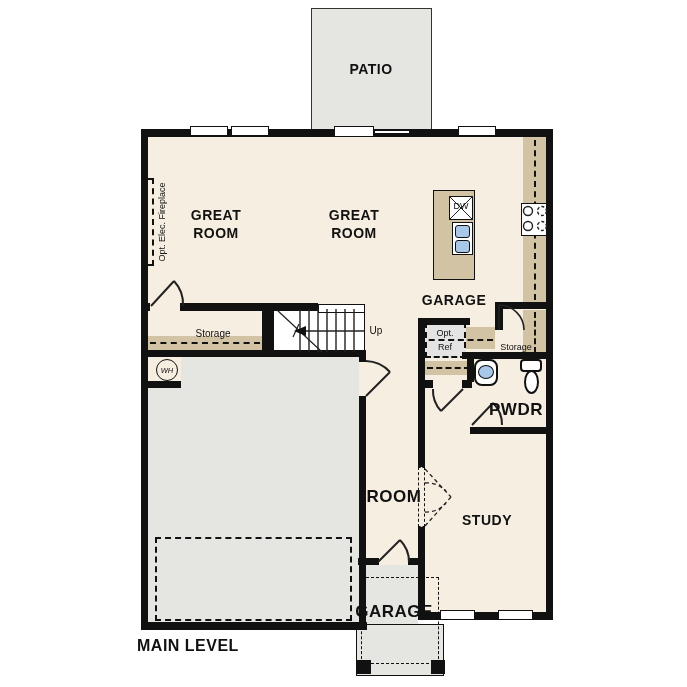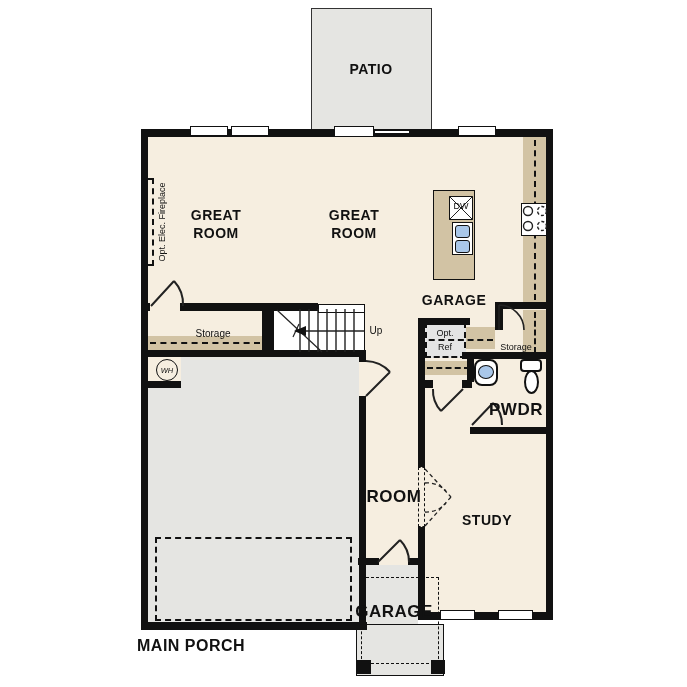--- a/index.html
+++ b/index.html
@@ -166,15 +166,15 @@
   <div class="label small" style="left:376px;top:331px;">Up</div>
   <div class="label tiny" style="left:445px;top:340px;line-height:1.6;">Opt.
 Ref</div>
   <div class="label tiny" style="left:516px;top:348px;">Storage</div>
   <div class="label med" style="left:516px;top:410px;">PWDR</div>
   <div class="label tiny" style="left:461px;top:207px;">DW</div>
   <div class="label med" style="left:394px;top:497px;">ROOM</div>
   <div class="label" style="left:487px;top:521px;">STUDY</div>
   <div class="label med" style="left:394px;top:612px;">GARAGE</div>
   <div id="fireplace-label" style="left:162px;top:222px;">Opt. Elec. Fireplace</div>
-  <div id="main-level-label" style="left:137px;top:637px;">MAIN PORCH</div>
+  <div id="main-level-label" style="left:137px;top:637px;">MAIN LEVEL</div>
 
 </div>
 
 </body></html>

